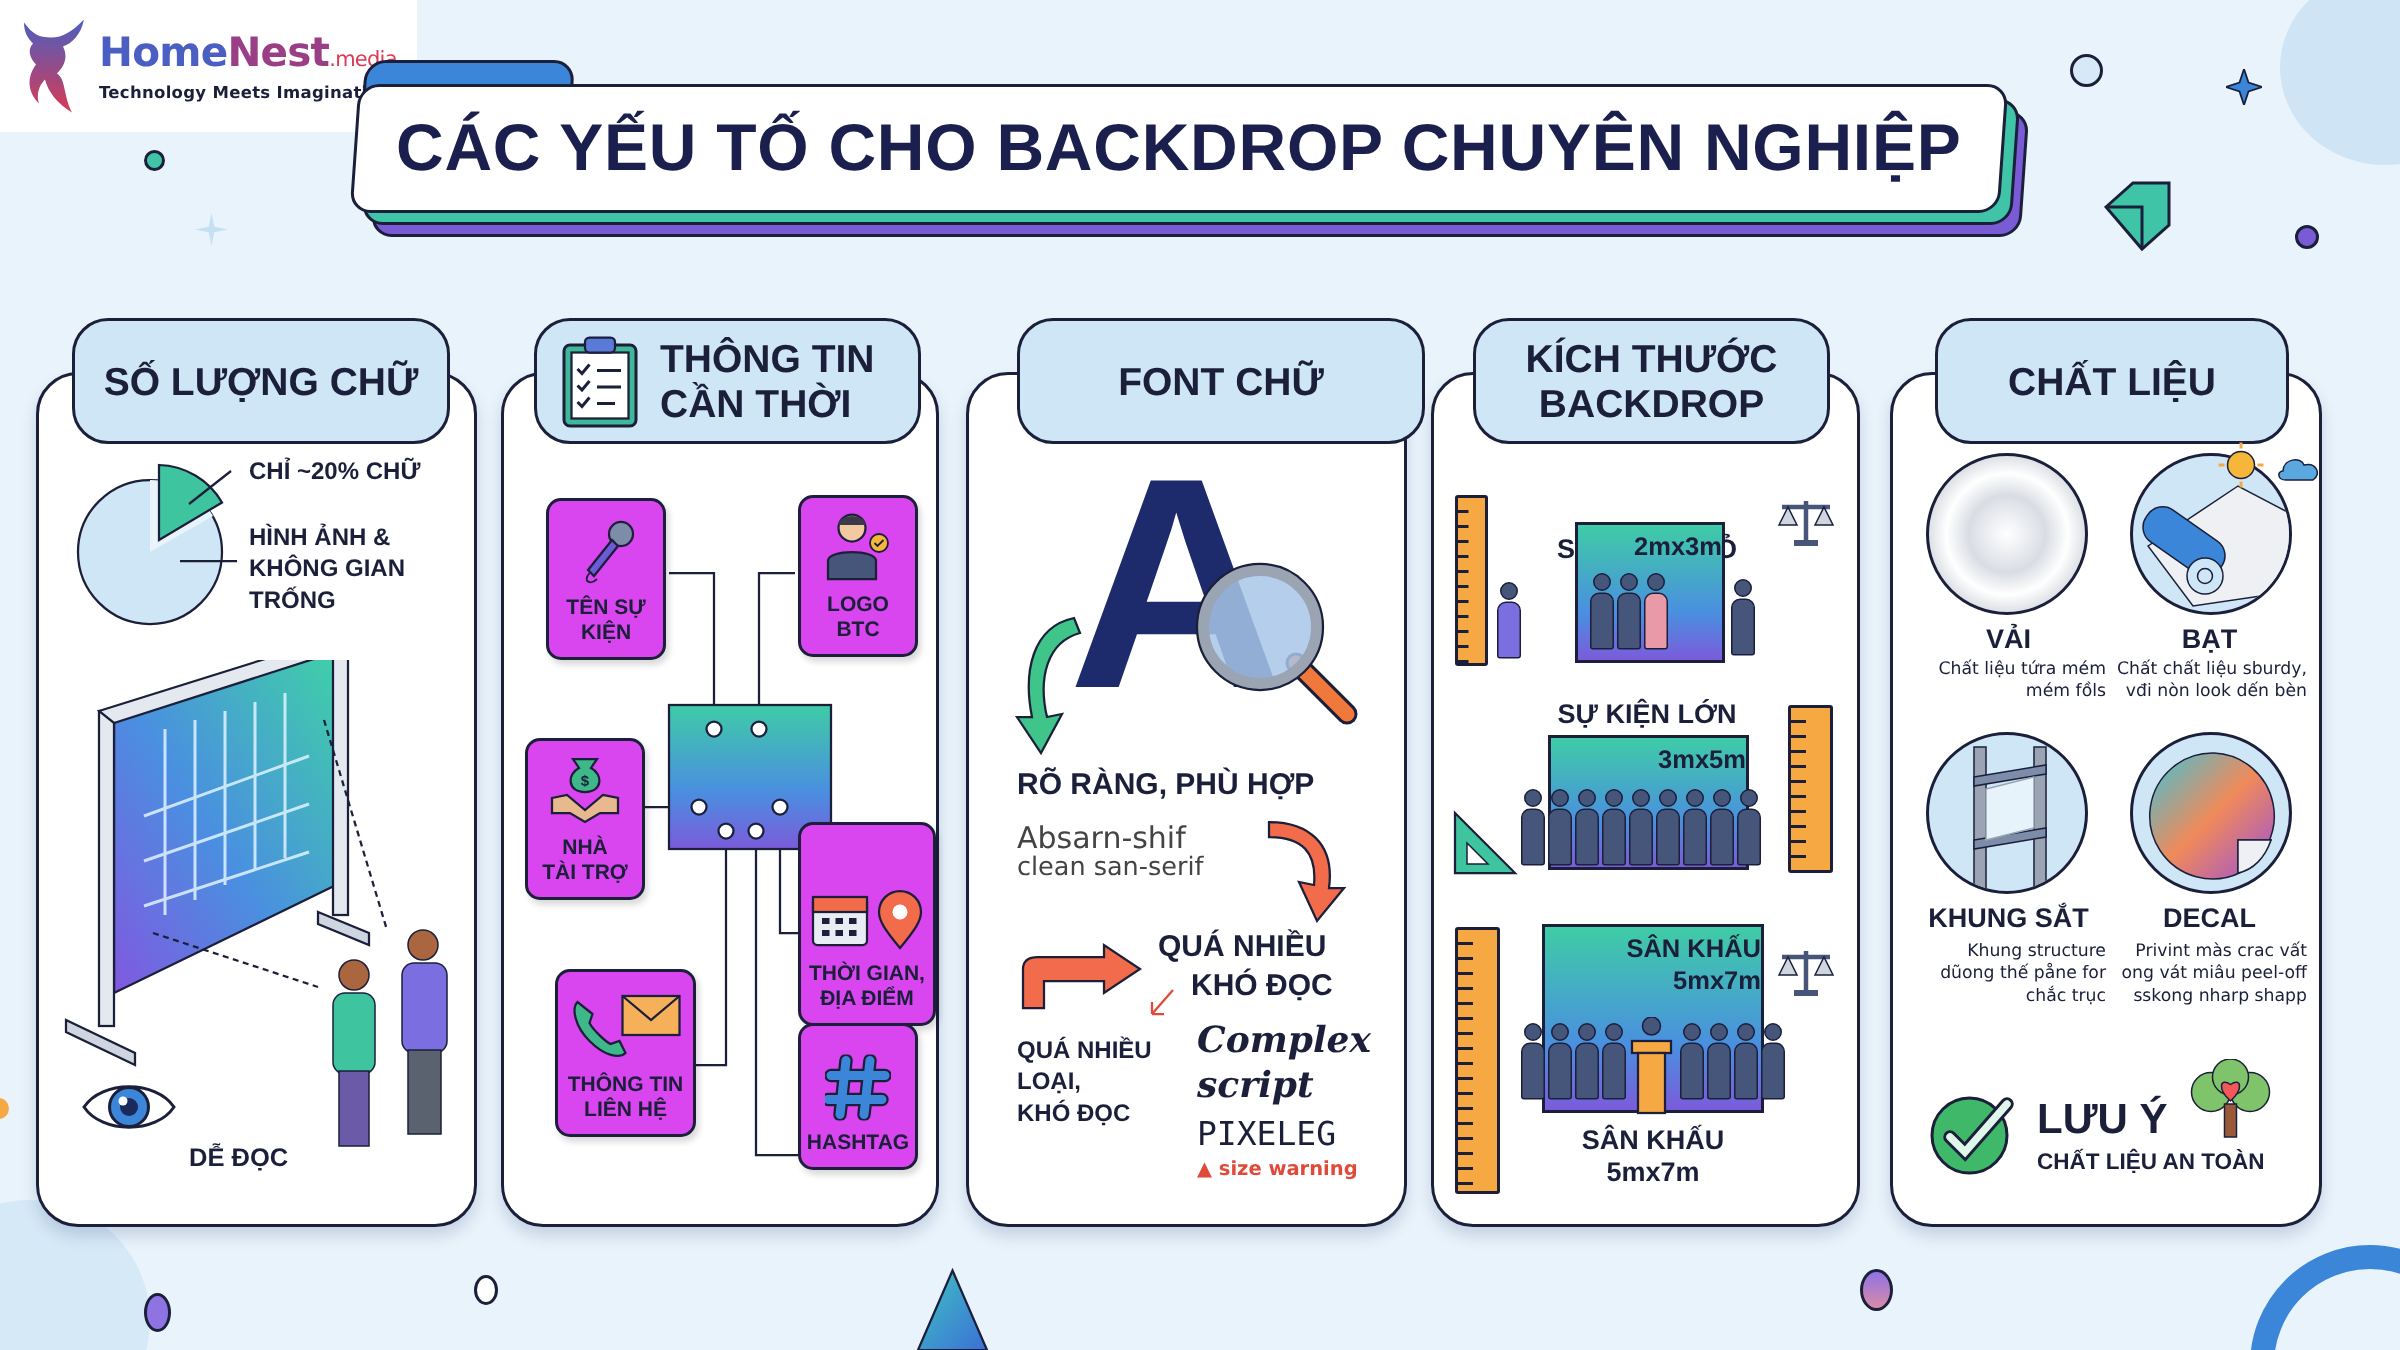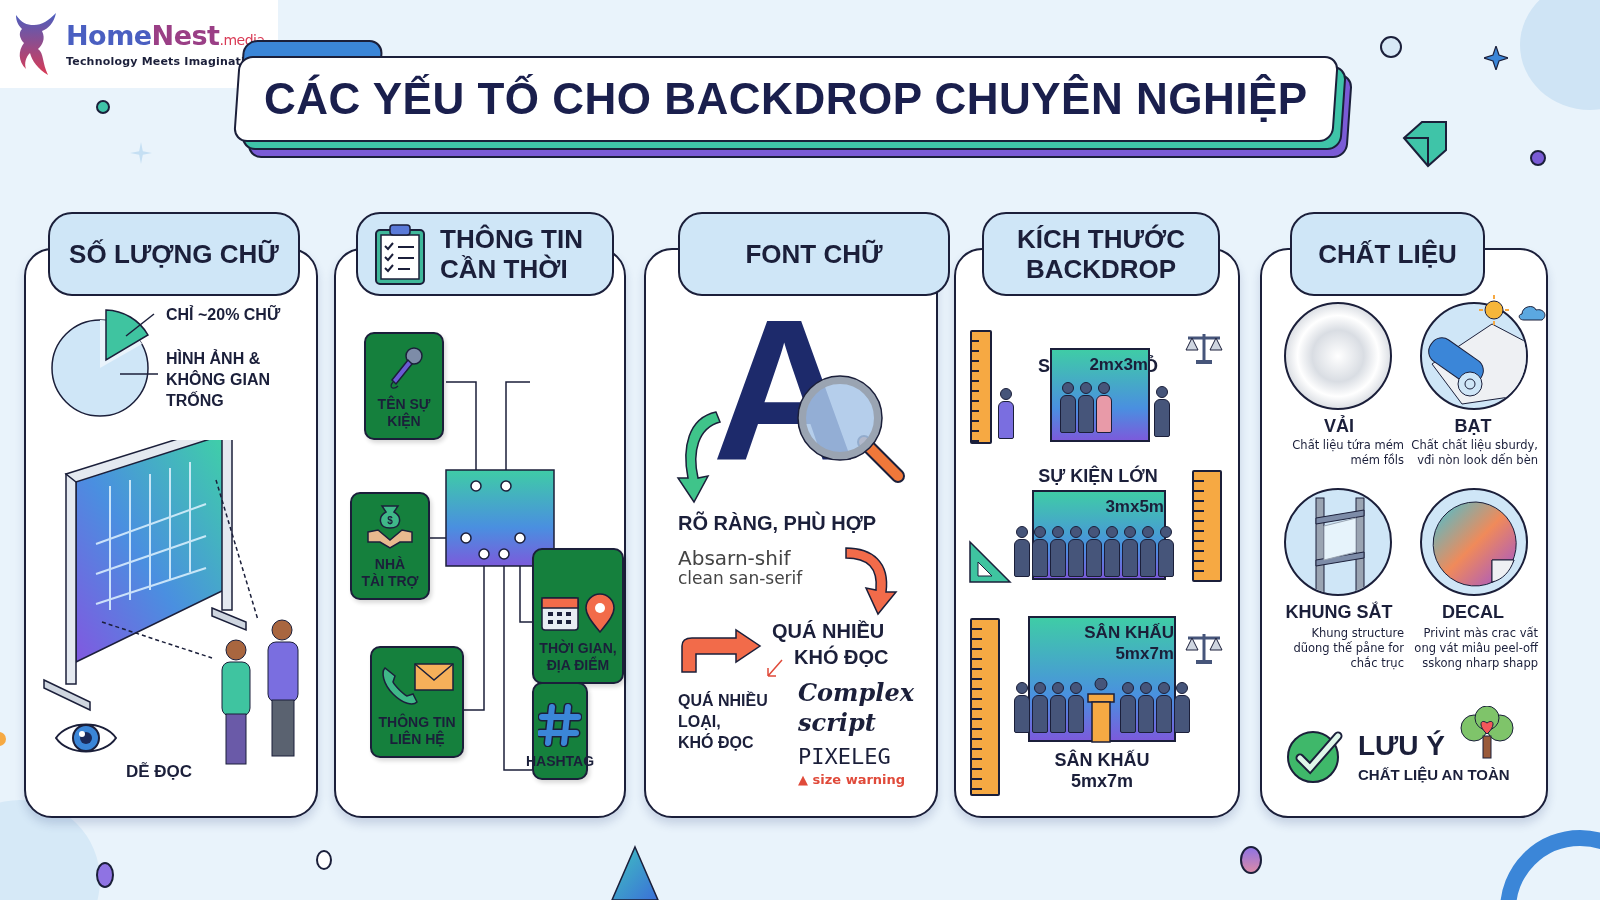--- a/index.html
+++ b/index.html
@@ -51,21 +51,21 @@
     position: absolute; top: -38px; height: 84px; background: #cfe6f7;
     border: 2px solid #1b1f3a; border-radius: 24px;
     display: flex; align-items: center; justify-content: center; text-align: center;
     font-family: "Liberation Sans", sans-serif; font-weight: bold; font-size: 26px; line-height: 30px; color: #1b1f3a;
   }
   .abs { position: absolute; }
   .lbl { font-family: "Liberation Sans", sans-serif; font-weight: bold; color: #1b1f3a; }
 
   
   .card {
-    position: absolute; background: #15803d; border: 2px solid #1b1f3a; border-radius: 10px;
+    position: absolute; background: #d946ef; border: 2px solid #1b1f3a; border-radius: 10px;
     box-shadow: 2px 3px 4px rgba(0,0,0,0.15);
     display: flex; flex-direction: column; align-items: center; justify-content: flex-end;
     padding-bottom: 8px; text-align: center;
     font-family: "Liberation Sans", sans-serif; font-weight: bold; font-size: 14px; line-height: 17px; color: #1b1f3a;
   }
   .card svg { margin-bottom: 6px; }
 
   .mat-circle { position: absolute; width: 108px; height: 108px; border-radius: 50%; border: 2px solid #1b1f3a; overflow: hidden; }
   .mat-title { position: absolute; width: 130px; text-align: center; font-family: "Liberation Sans", sans-serif; font-weight: bold; font-size: 18px; color: #1b1f3a; }
   .mat-desc { position: absolute; width: 130px; text-align: right; font-size: 11.5px; line-height: 15px; color: #1b1f3a; }
@@ -256,20 +256,31 @@
   </svg>
   <div class="card" style="left:28px; top:82px; width:80px; height:108px;">
     <svg width="40" height="44" viewBox="0 0 40 44">
         <circle cx="30" cy="10" r="8" fill="#7d8ca8" stroke="#1b1f3a" stroke-width="1.5"></circle>
         <path d="M24 14 L8 34 L12 38 L28 18 Z" fill="#6b5bd6" stroke="#1b1f3a" stroke-width="1.5"></path>
         <path d="M9 36 C4 42 10 44 14 40" fill="none" stroke="#1b1f3a" stroke-width="1.2"></path>
       </svg>
     <div>TÊN SỰ</div>
     <div>KIỆN</div>
   </div>
+  <div class="card" style="left:196px; top:80px; width:80px; height:108px;">
+    <svg width="44" height="48" viewBox="0 0 44 48">
+        <circle cx="18" cy="12" r="9" fill="#f2c9a0" stroke="#1b1f3a" stroke-width="1.5"></circle>
+        <path d="M9 10 C10 2 26 2 27 10" fill="#3a3a4a"></path>
+        <path d="M2 46 L2 34 C2 26 34 26 34 34 L34 46 Z" fill="#46557a" stroke="#1b1f3a" stroke-width="1.5"></path>
+        <circle cx="36" cy="22" r="6" fill="#f6b63a" stroke="#1b1f3a" stroke-width="1.2"></circle>
+        <path d="M33 22 l2 2 l4 -4" stroke="#1b1f3a" fill="none" stroke-width="1.2"></path>
+      </svg>
+    <div>LOGO</div>
+    <div>BTC</div>
+  </div>
   <div class="card" style="left:14px; top:242px; width:80px; height:108px;">
     <svg width="48" height="48" viewBox="0 0 48 48">
         <path d="M16 4 L32 4 L28 10 C36 14 36 26 24 26 C12 26 12 14 20 10 Z" fill="#3fb889" stroke="#1b1f3a" stroke-width="1.5"></path>
         <text x="24" y="22" font-size="10" text-anchor="middle" font-weight="bold" fill="#1b1f3a">$</text>
         <path d="M2 30 L12 28 L24 38 L36 28 L46 30 L46 40 L34 40 L24 46 L14 40 L2 40 Z" fill="#e8b98f" stroke="#1b1f3a" stroke-width="1.5"></path>
       </svg>
     <div>NHÀ</div>
     <div>TÀI TRỢ</div>
   </div>
   <div class="card" style="left:196px; top:298px; width:92px; height:136px;">
@@ -292,21 +303,21 @@
   </div>
   <div class="card" style="left:34px; top:396px; width:94px; height:112px;">
     <svg width="76" height="46" viewBox="0 0 76 46">
         <path d="M6 6 C2 10 4 22 14 32 C24 42 34 44 38 40 L34 32 L28 34 C24 32 16 24 14 20 L16 14 Z" fill="#3fb889" stroke="#1b1f3a" stroke-width="1.5"></path>
         <rect x="36" y="2" width="38" height="26" fill="#f6b05a" stroke="#1b1f3a" stroke-width="1.5"></rect>
         <path d="M36 2 L55 18 L74 2" fill="none" stroke="#1b1f3a" stroke-width="1.5"></path>
       </svg>
     <div>THÔNG TIN</div>
     <div>LIÊN HỆ</div>
   </div>
-  <div class="card" style="left:196px; top:432px; width:56px; height:98px;">
+  <div class="card" style="left:196px; top:432px; width:80px; height:98px;">
     <svg width="44" height="44" viewBox="0 0 44 44">
         <path d="M14 4 L10 40 M30 4 L26 40 M4 14 L40 14 M2 30 L38 30" stroke="#1b1f3a" stroke-width="9" stroke-linecap="round"></path>
         <path d="M14 4 L10 40 M30 4 L26 40 M4 14 L40 14 M2 30 L38 30" stroke="#3b86d8" stroke-width="6" stroke-linecap="round"></path>
       </svg>
     <div>HASHTAG</div>
   </div>
 </div>
 
 <div class="panel" style="left:644px; width:294px;">
   <div class="panel-header" style="left:32px; width:272px;">FONT CHỮ</div>
@@ -491,21 +502,21 @@
       <path d="M2 20 L8 8 L14 20 Z M26 20 L32 8 L38 20 Z" fill="#cfd6e0" stroke="#1b1f3a"></path>
       <rect x="12" y="30" width="16" height="4" fill="#46557a"></rect>
     </svg>
   <div class="size-label" style="left:72px; top:500px; width:148px; line-height:21px;">
     <div>SÂN KHẤU</div>
     <div>5mx7m</div>
   </div>
 </div>
 
 <div class="panel" style="left:1260px; width:288px;">
-  <div class="panel-header" style="left:28px; width:195px;">CHẤT LIỆU</div>
+  <div class="panel-header" style="left:28px; width:236px;">CHẤT LIỆU</div>
   <div class="mat-circle" style="left:22px; top:52px; background:radial-gradient(circle at 50% 50%, #ffffff 0%, #d9dde3 35%, #ffffff 55%, #c9ced6 80%, #eef0f3 100%);"></div>
   <div class="mat-circle" style="left:158px; top:52px; background:#cfe6f7;">
     <svg width="108" height="108" viewBox="0 0 108 108">
         <path d="M10 60 L70 20 L108 40 L108 90 L40 100 Z" fill="#eef0f3" stroke="#1b1f3a"></path>
         <rect x="4" y="44" width="60" height="26" rx="12" transform="rotate(35 34 57)" fill="#3b86d8" stroke="#1b1f3a"></rect>
         <circle cx="48" cy="80" r="12" fill="#cfe6f7" stroke="#1b1f3a"></circle>
         <circle cx="48" cy="80" r="5" fill="none" stroke="#1b1f3a"></circle>
       </svg>
   </div>
   <svg class="abs" style="left:216px; top:44px;" width="72" height="40" viewBox="0 0 72 40">

